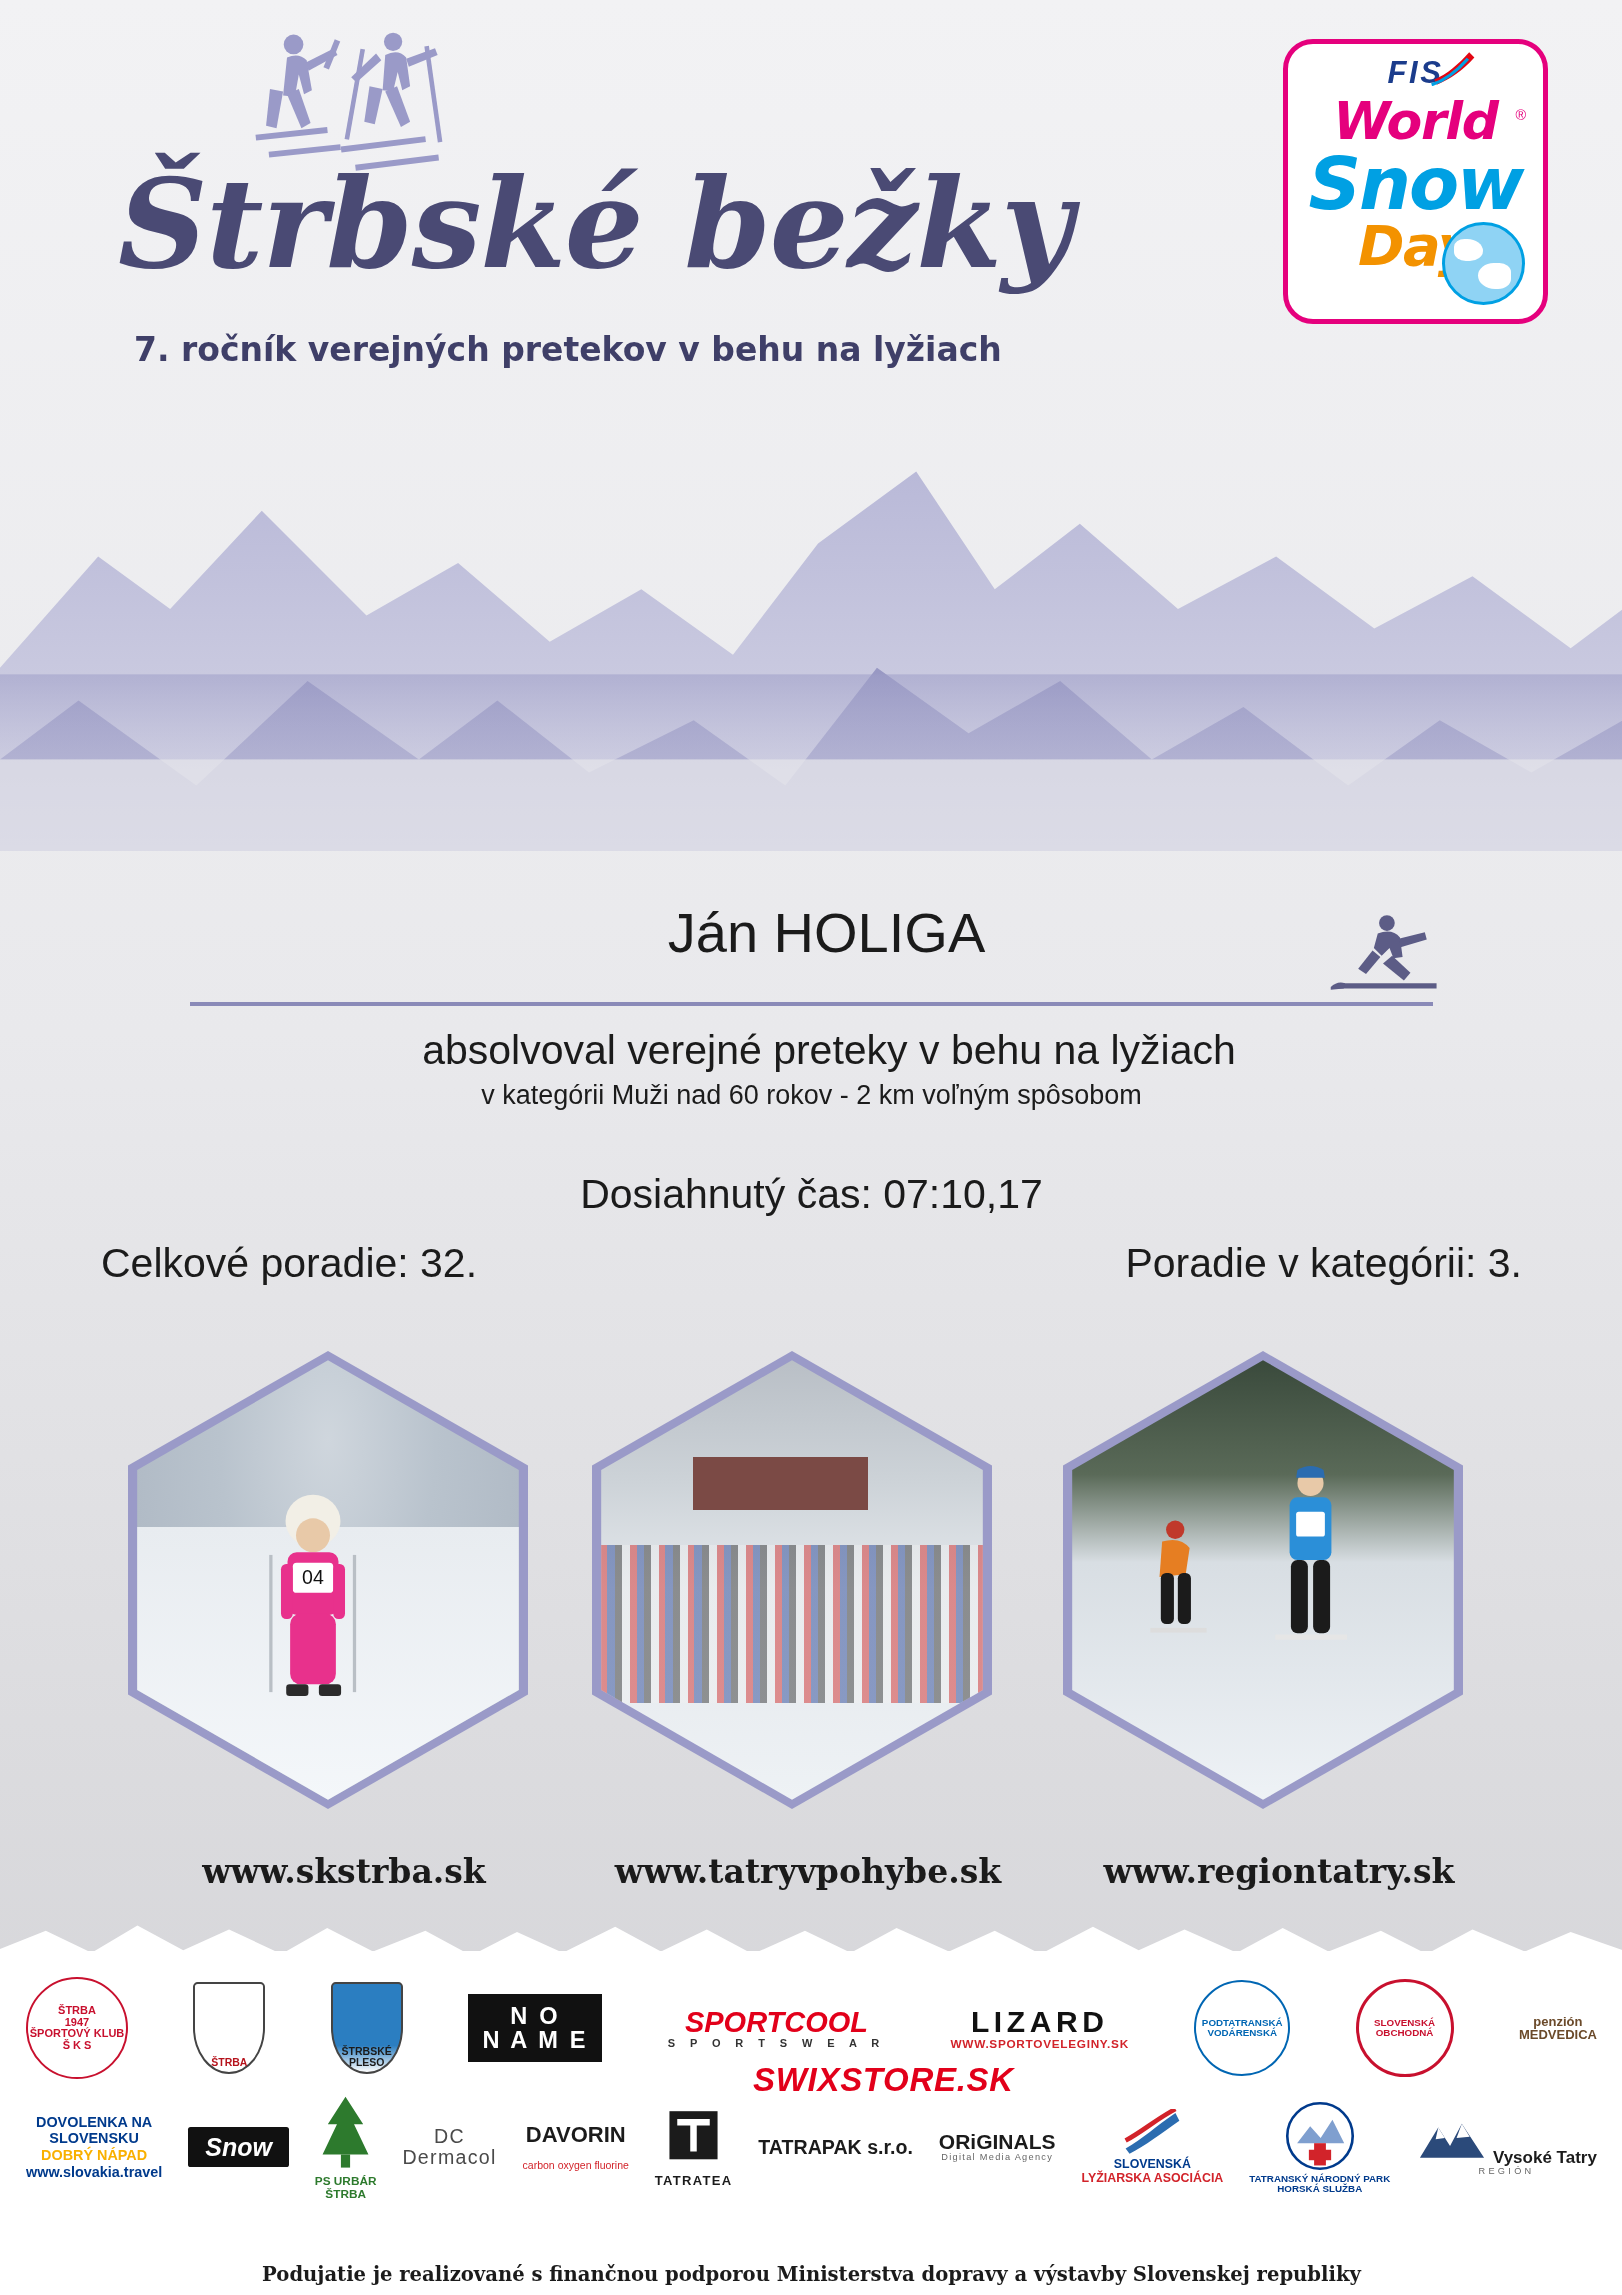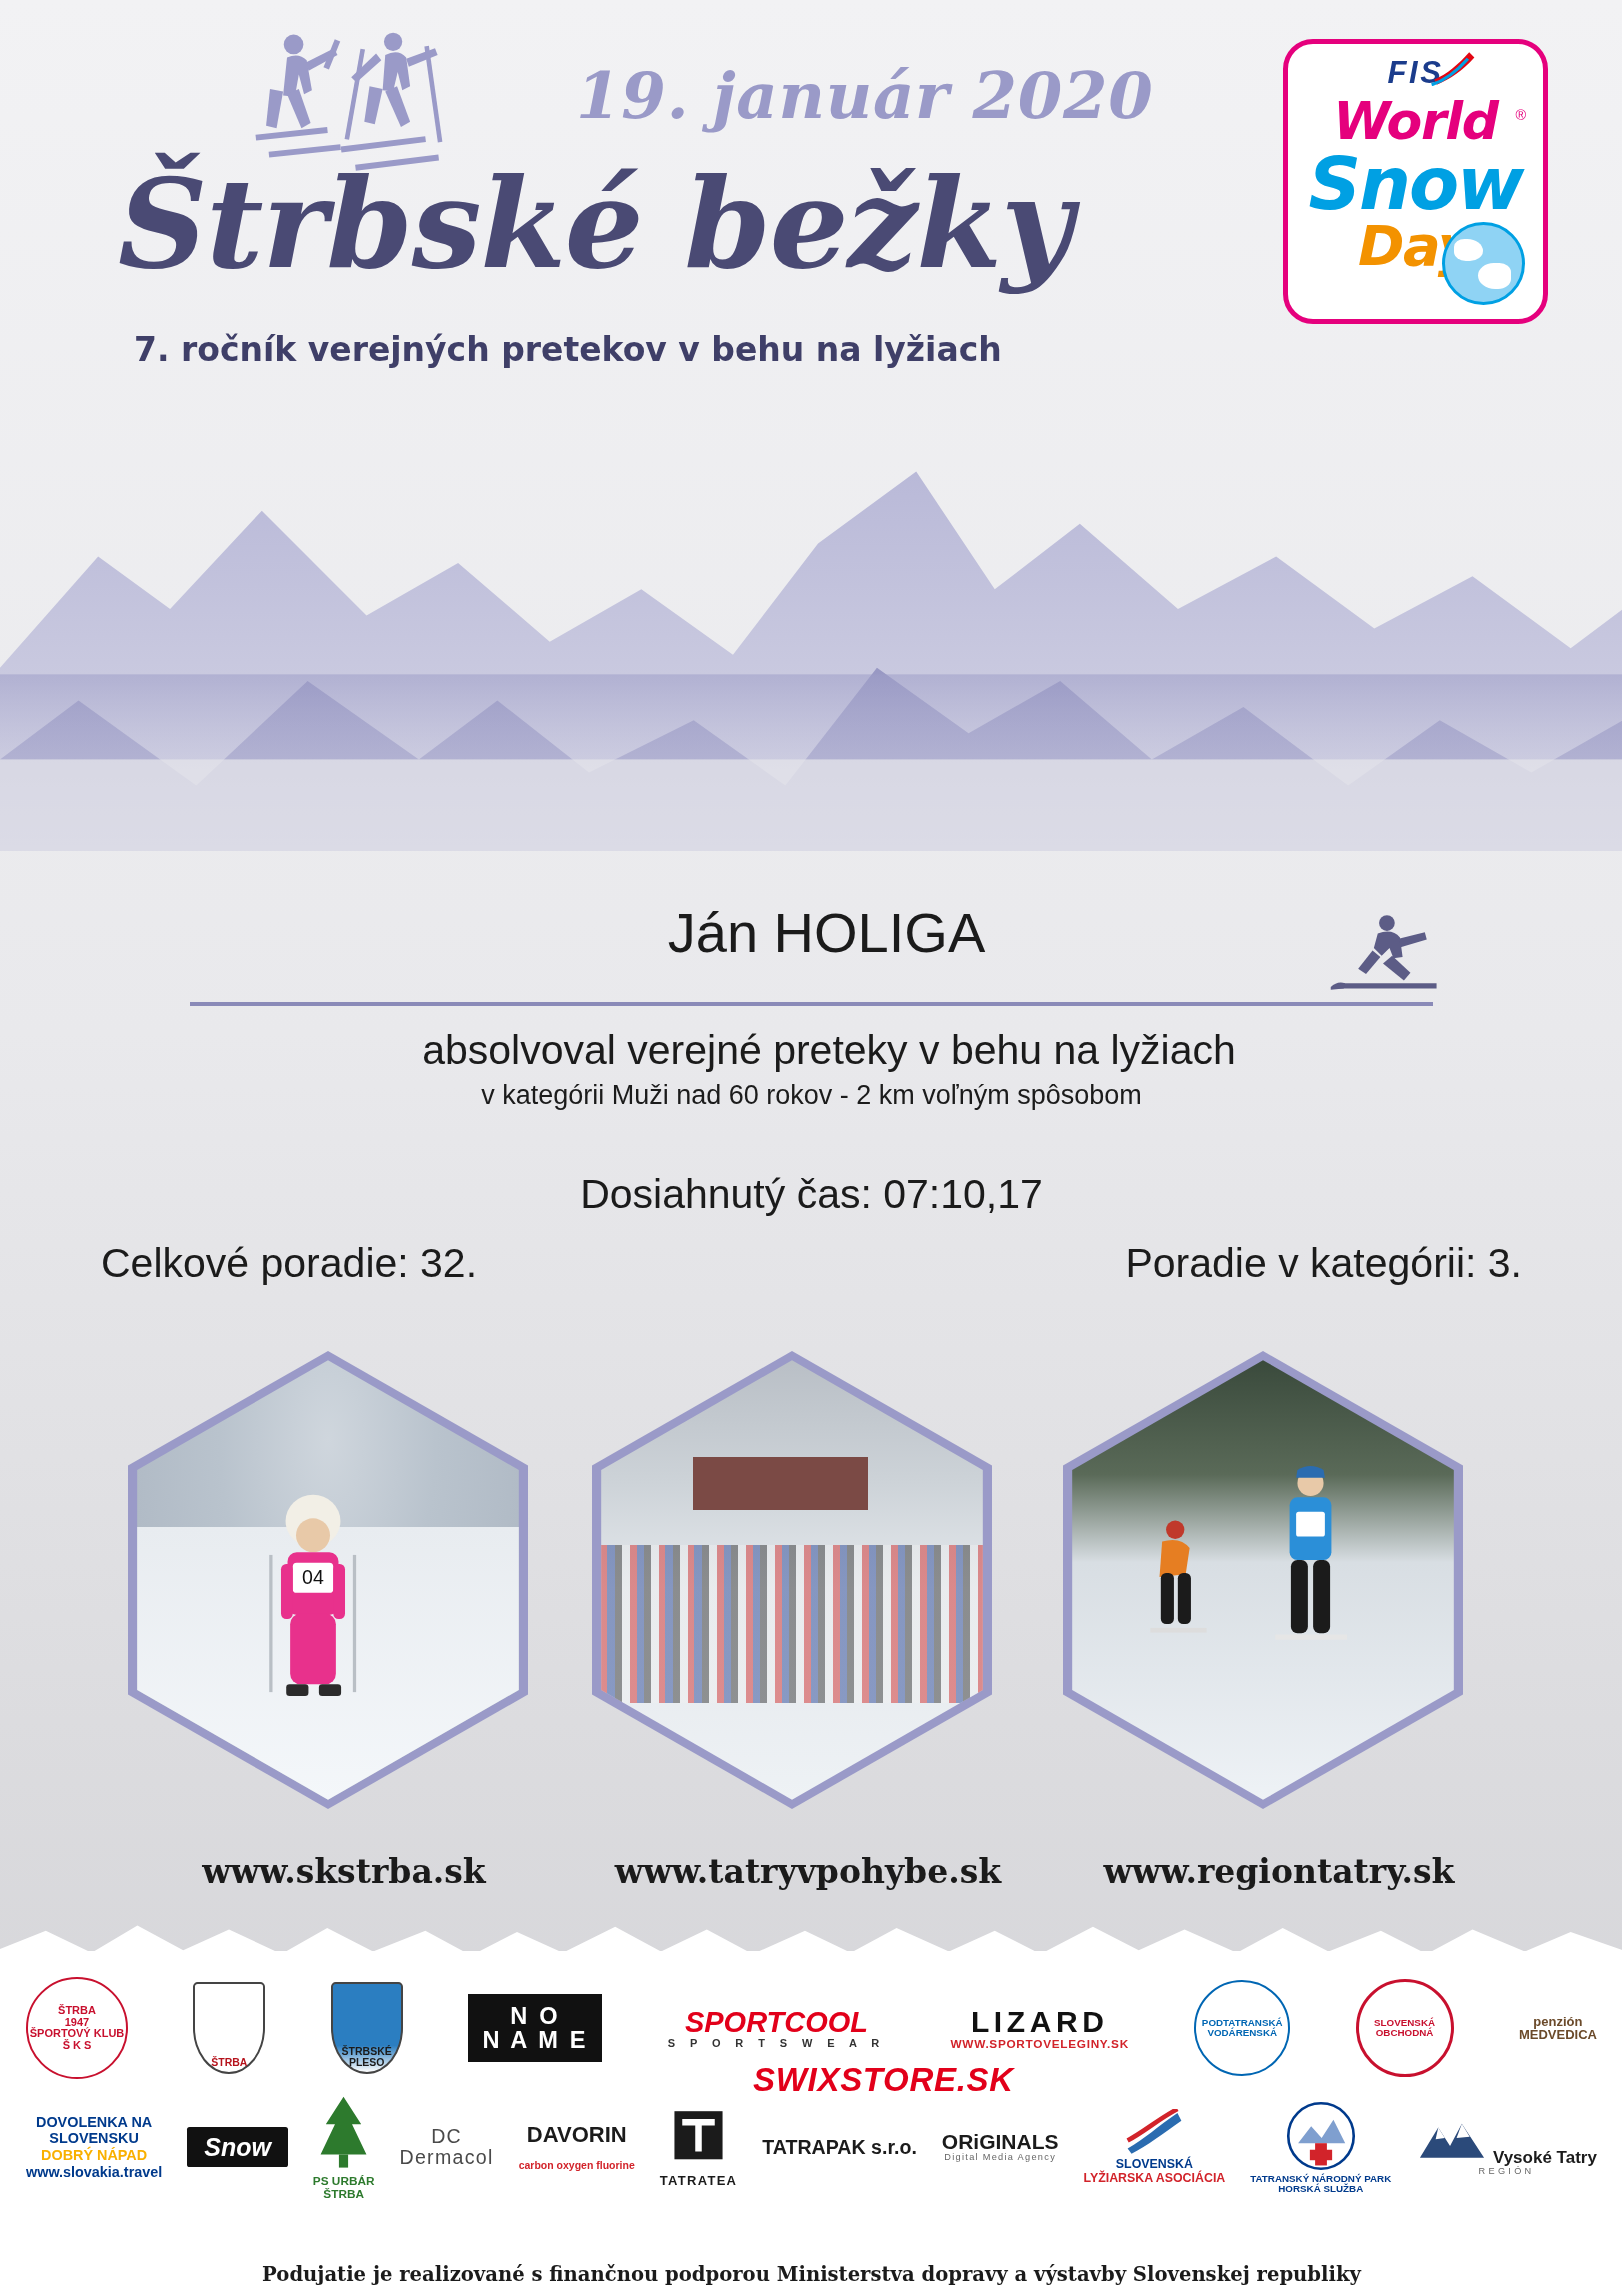--- a/index.html
+++ b/index.html
@@ -418,21 +418,21 @@
   .logo-medvedica { font-size: 13px; font-weight: bold; color: #6b4a2a; }
   .logo-dovolenka { font-size: 14.4px; font-weight: bold; color: #003a8c; line-height: 1.15; }
   .logo-dovolenka .y { color: #f9b000; }
   .logo-snow {
     background:#111; color:#fff; font-style: italic; font-weight: bold;
     font-size: 25px; padding: 6.5px 17px; border-radius: 2.6px;
   }
   .logo-tree { color: #2d7a2d; font-size: 11.8px; font-weight: bold; }
   .logo-dermacol { font-size: 19.6px; color: #4a4a4a; letter-spacing: 1.3px; }
   .logo-davorin { font-size: 22px; font-weight: bold; color: #1b1b1b; }
-  .logo-davorin small { display:block; font-size:10.5px; color:#d2232a; font-weight: bold; margin-top: 14px; }
+  .logo-davorin small { display:block; font-size:10.5px; color:#d2232a; font-weight: normal; margin-top: 14px; }
   .logo-tatratea { font-size: 13px; font-weight: bold; letter-spacing: 1.3px; }
   .logo-tatrapak { font-size: 19.6px; font-weight: bold; color:#1b1b1b; }
   .logo-originals { font-size: 21px; font-weight: bold; color: #1b1b1b; }
   .logo-originals small { display:block; font-size: 9.2px; letter-spacing: 1.3px; color:#666; font-weight: normal;}
   .logo-slovenska { font-size: 12.4px; font-weight: bold; color:#003a8c; }
   .logo-slovenska .r { color:#d2232a; }
   .logo-tanap { font-size: 9.8px; font-weight: bold; color:#003a8c; text-align:center; }
   .logo-vysoke { font-size: 17px; font-weight: bold; color:#1b1b1b; }
   .logo-vysoke small { display:block; font-size: 9.2px; letter-spacing: 3.3px; color:#666; font-weight: normal; }
 
@@ -477,21 +477,20 @@
         <rect x="268" y="34" width="7" height="140" transform="rotate(10 271 104)"></rect>
         <rect x="388" y="30" width="7" height="148" transform="rotate(-8 391 104)"></rect>
         <path d="M250 176 l130 0 0 9 -130 0 z" transform="rotate(-7 315 180)"></path>
         <path d="M272 204 l128 0 0 9 -128 0 z" transform="rotate(-7 336 208)"></path>
       </g>
       <g fill="#4a4a74">
         <path d="M300 238 l28 30 -6 -46 z" opacity="0"></path>
       </g>
     </svg>
 
-    <div class="title-date">19. január 2020</div>
     <div class="title-main">Štrbské bežky</div>
     <div class="title-sub">7. ročník verejných pretekov v behu na lyžiach</div>
 
     <div class="wsd-logo">
       <div class="wsd-fis">FIS</div>
       <svg class="wsd-fis-swoosh" viewBox="0 0 70 54">
         <path d="M6 44 C26 36 44 20 60 2 L68 10 C50 30 30 44 10 52 Z" fill="#e30613"></path>
         <path d="M2 52 C22 46 42 30 58 12" stroke="#00a0e3" stroke-width="5" fill="none"></path>
       </svg>
       <div class="wsd-word wsd-world">World</div>

